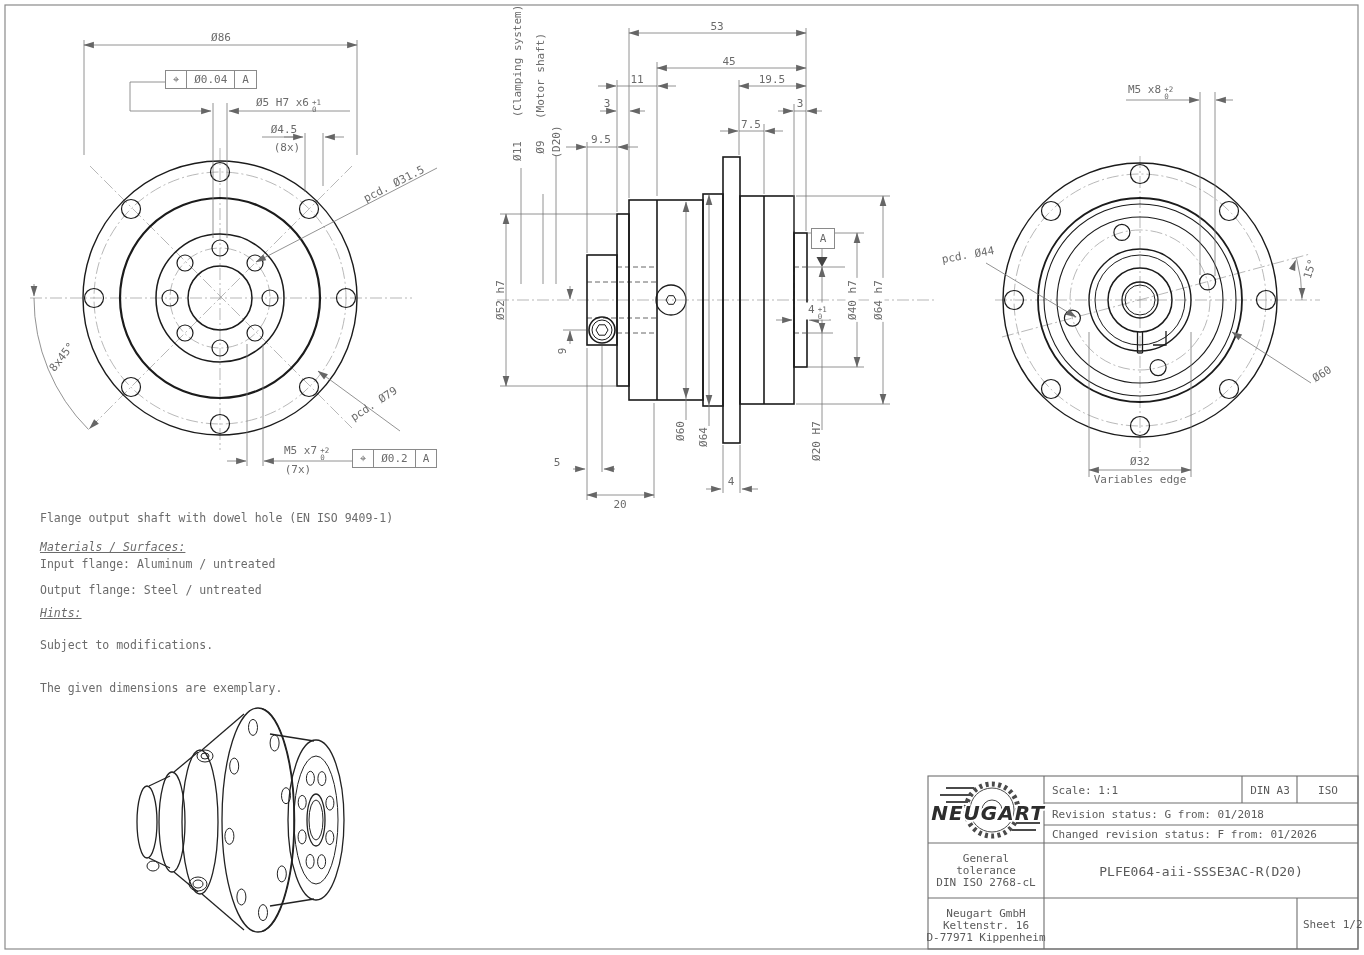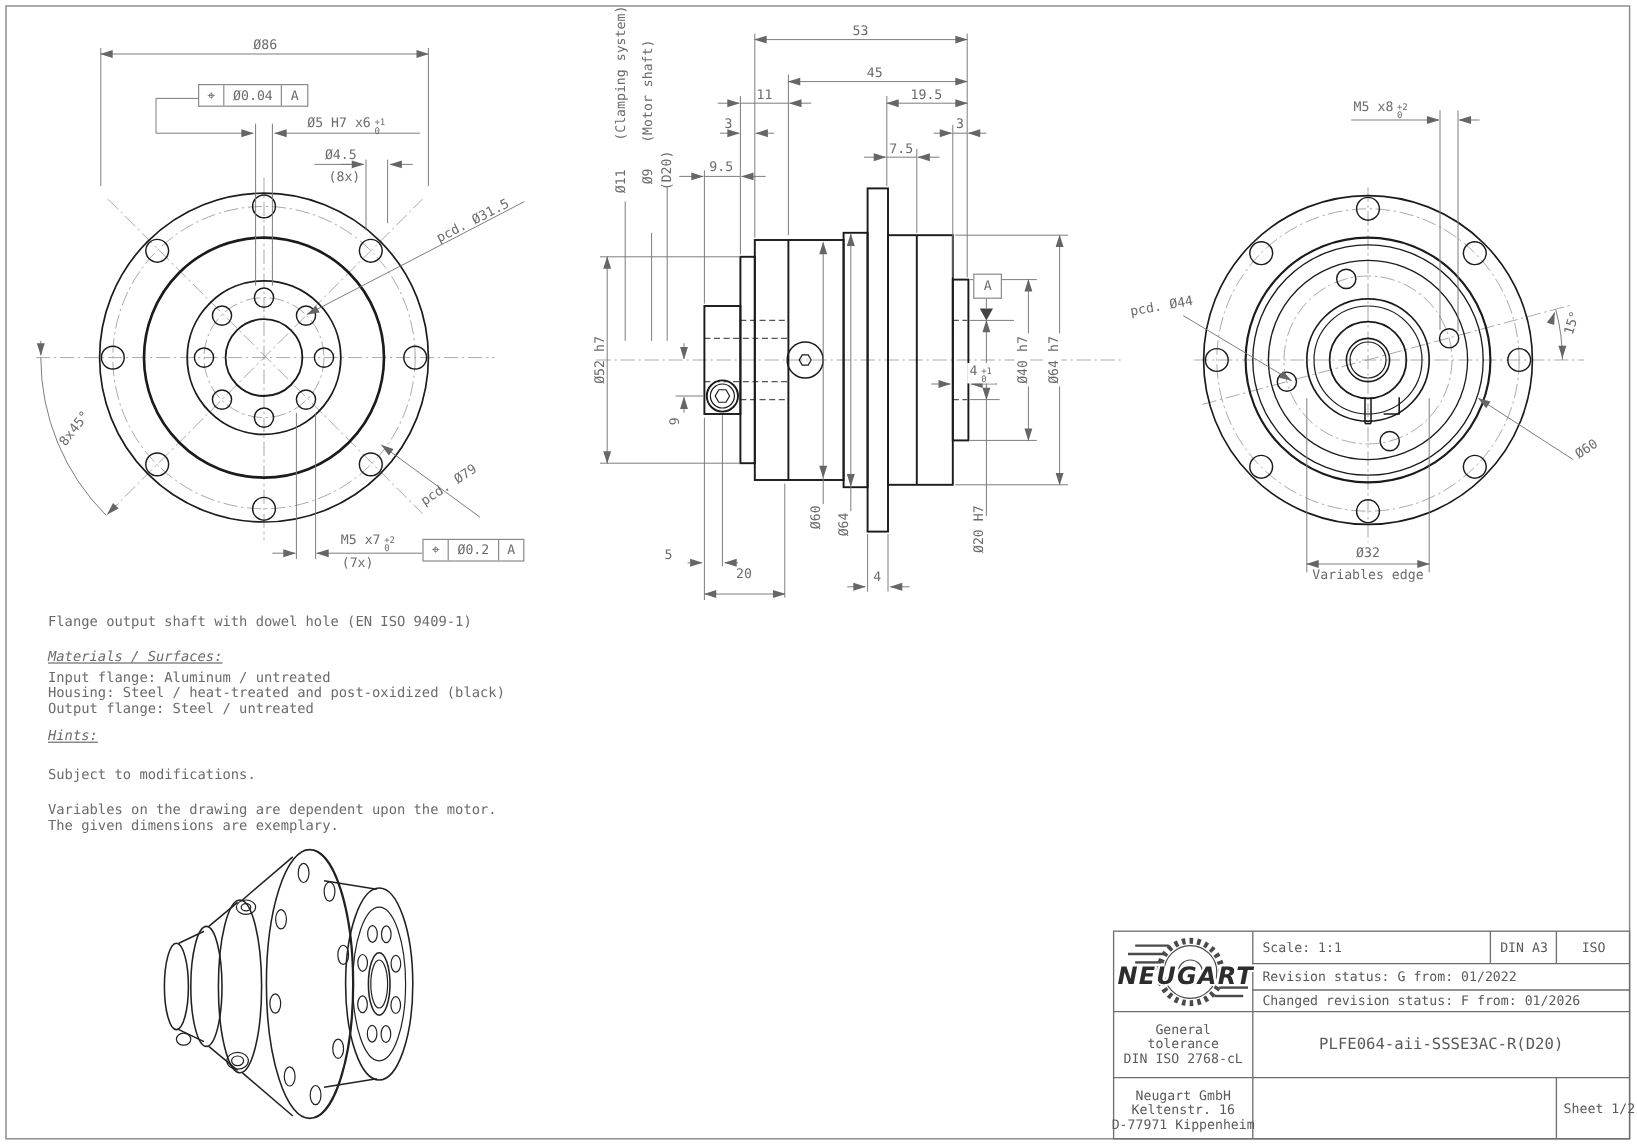--- a/index.html
+++ b/index.html
@@ -363,21 +363,21 @@
 <div class="lab c" style="left:637px;top:79px">11</div>
 <div class="lab c" style="left:607px;top:103px">3</div>
 <div class="lab c" style="left:772px;top:79px">19.5</div>
 <div class="lab c" style="left:800px;top:103px">3</div>
 <div class="lab c" style="left:751px;top:124px">7.5</div>
 <div class="lab v" style="left:500px;top:300px">Ø52 h7</div>
 <div class="lab v" style="left:562px;top:351px">9</div>
 <div class="lab v" style="left:680px;top:431px">Ø60</div>
 <div class="lab v" style="left:703px;top:437px">Ø64</div>
 <div class="lab c" style="left:557px;top:462px">5</div>
-<div class="lab c" style="left:620px;top:478px">20</div>
+<div class="lab c" style="left:620px;top:504px">20</div>
 <div class="lab c" style="left:731px;top:481px">4</div>
 <div class="lab v" style="left:816px;top:441px">Ø20  H7</div>
 <div class="lab v bg" style="left:852px;top:300px">Ø40 h7</div>
 <div class="lab v bg" style="left:878px;top:300px">Ø64 h7</div>
 <div class="lab l bg" style="left:806px;top:311px">
   <span>4</span><span class="ts">
         <i>+1</i>
         <i>0</i>
       </span>
 </div>
@@ -391,32 +391,30 @@
 </div>
 <div class="lab" style="left:968px;top:255px;transform:translate(-50%,-50%) rotate(-10deg)">pcd. Ø44</div>
 <div class="lab" style="left:1310px;top:269px;transform:translate(-50%,-50%) rotate(-73deg)">15°</div>
 <div class="lab" style="left:1322px;top:374px;transform:translate(-50%,-50%) rotate(-33deg)">Ø60</div>
 <div class="lab c" style="left:1140px;top:461px">Ø32</div>
 <div class="lab c" style="left:1140px;top:479px">Variables edge</div>
 
 <div class="nl" style="left:40px;top:511px">Flange output shaft with dowel hole (EN ISO 9409-1)</div>
 <div class="nl u" style="left:40px;top:540px">Materials / Surfaces:</div>
 <div class="nl" style="left:40px;top:557px">Input flange: Aluminum / untreated</div>
-<div class="nl" style="left:40px;top:570px">Housing: Steel / heat-treated and post-oxidized (black)</div>
 <div class="nl" style="left:40px;top:583px">Output flange: Steel / untreated</div>
 <div class="nl u" style="left:40px;top:606px">Hints:</div>
 <div class="nl" style="left:40px;top:638px">Subject to modifications.</div>
-<div class="nl" style="left:40px;top:667px">Variables on the drawing are dependent upon the motor.</div>
 <div class="nl" style="left:40px;top:681px">The given dimensions are exemplary.</div>
 
 <div class="brand" style="left:988px;top:813px;transform:translate(-50%,-50%)">NEUGART</div>
 <div class="tt l" style="left:1052px;top:790px">Scale: 1:1</div>
 <div class="tt c" style="left:1270px;top:790px">DIN A3</div>
 <div class="tt c" style="left:1328px;top:790px">ISO</div>
-<div class="tt l" style="left:1052px;top:814px">Revision status: G   from: 01/2022</div>
+<div class="tt l" style="left:1052px;top:814px">Revision status: G   from: 01/2018</div>
 <div class="tt l" style="left:1052px;top:834px">Changed revision status: F   from: 01/2026</div>
 <div class="tt c" style="left:986px;top:858px">General</div>
 <div class="tt c" style="left:986px;top:870px">tolerance</div>
 <div class="tt c" style="left:986px;top:882px">DIN ISO 2768-cL</div>
 <div class="tt c" style="left:1201px;top:871px;font-size:13px">PLFE064-aii-SSSE3AC-R(D20)</div>
 <div class="tt c" style="left:986px;top:913px">Neugart GmbH</div>
 <div class="tt c" style="left:986px;top:925px">Keltenstr. 16</div>
 <div class="tt c" style="left:986px;top:937px">D-77971 Kippenheim</div>
 <div class="tt l" style="left:1303px;top:924px">Sheet 1/2</div>
 

